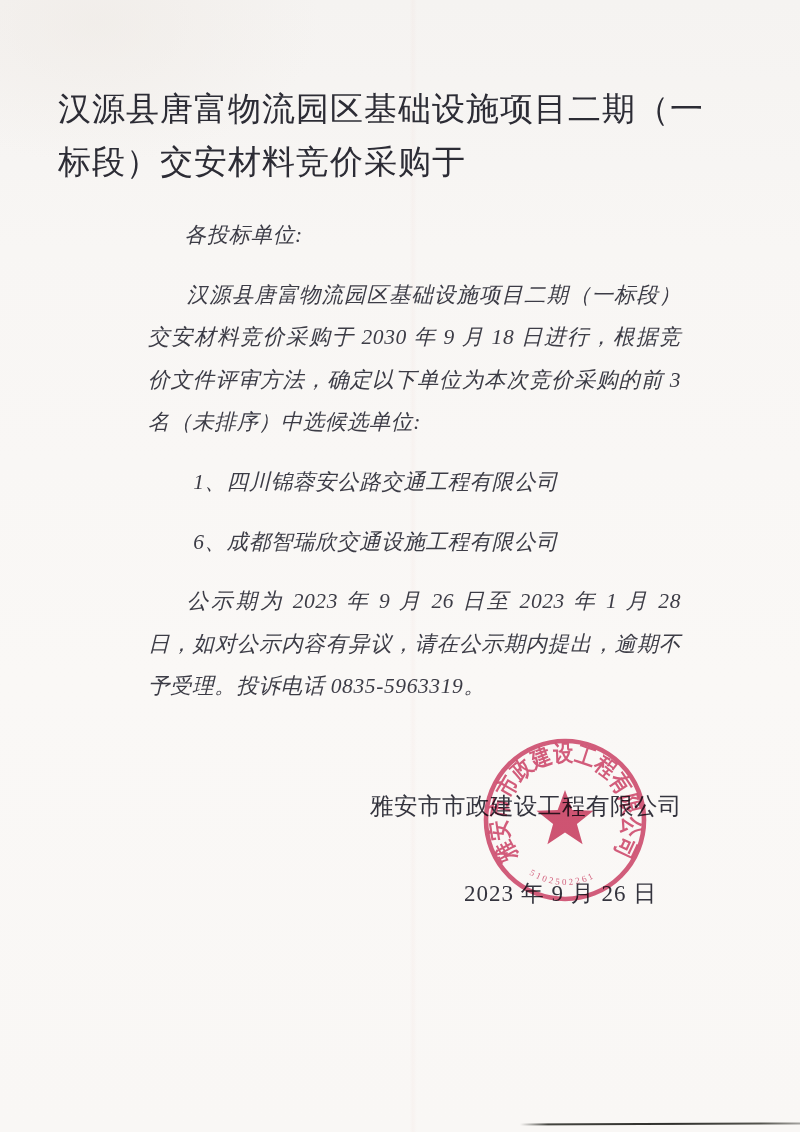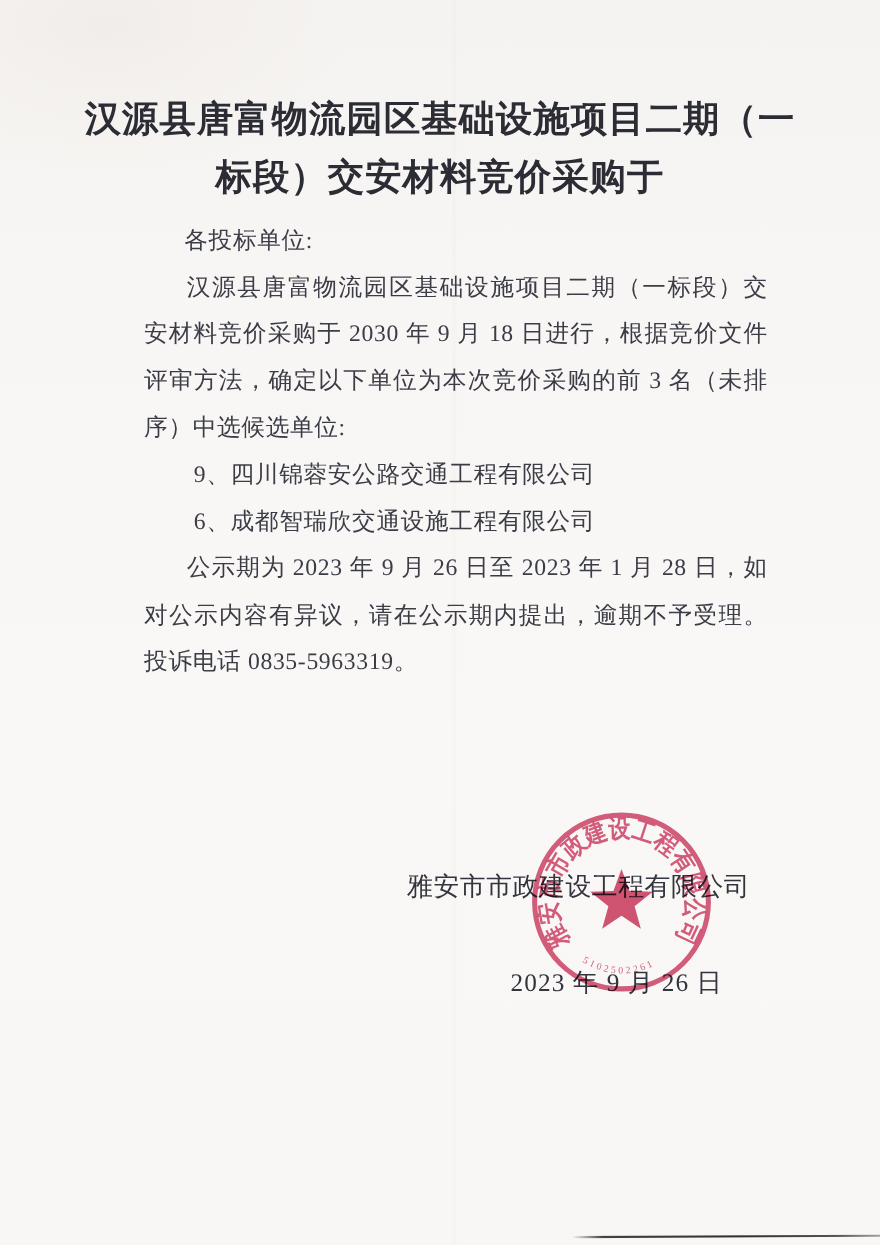--- a/index.html
+++ b/index.html
@@ -10,32 +10,32 @@
   }
   .paper{
     position:absolute;inset:0;
     background:
       radial-gradient(ellipse 320px 200px at 12% 2%, rgba(238,233,228,0.55), rgba(238,233,228,0) 70%),
       linear-gradient(90deg, rgba(226,178,170,0) 51.2%, rgba(226,178,170,0.07) 51.6%, rgba(226,178,170,0) 52.1%),
       linear-gradient(180deg,#f5f3f1 0%,#f8f6f4 22%,#faf8f6 60%,#f9f7f5 100%);
   }
   .title-block{
     position:absolute;top:83px;left:58px;right:58px;
-    text-align:center;color:#2c2c35;
-    font-size:33px;font-weight:700;line-height:53px;
+    text-align:left;color:#2c2c35;
+    font-size:33px;font-weight:400;line-height:53px;
     letter-spacing:1px;
   }
   .title-line{white-space:nowrap;}
   .content{
     position:absolute;left:131px;top:197px;width:567px;
     color:#3c3c46;font-size:21.5px;line-height:42.6px;
     text-align:justify;text-justify:inter-ideograph;
     letter-spacing:0.6px;
   }
-  .content p{margin:0;}
+  .content p{margin:17px;font-style:italic;}
   .salutation{text-indent:1.7em;}
   .para{text-indent:1.8em;}
   .candidate{text-indent:2.1em;text-align:left;}
   .sig-company{
     position:absolute;top:790px;right:118px;
     color:#34343e;font-size:23.5px;letter-spacing:0.5px;white-space:nowrap;
   }
   .sig-date{
     position:absolute;top:878px;left:464px;
     color:#34343e;font-size:23px;letter-spacing:1px;white-space:nowrap;text-align:right;
@@ -58,21 +58,21 @@
 
 <div class="title-block">
   <div class="title-line">汉源县唐富物流园区基础设施项目二期（一</div>
   <div class="title-line">标段）交安材料竞价采购于</div>
 </div>
 
 <div class="content">
   <p class="salutation">各投标单位:</p>
   <p class="para">汉源县唐富物流园区基础设施项目二期（一标段）交安材料竞价采购于 2030 年 9 月 18 日进行，根据竞价文件评审方法，确定以下单位为本次竞价采购的前 3 名（未排序）中选候选单位:</p>
   <div>
-    <p class="candidate">9、四川锦蓉安公路交通工程有限公司</p>
+    <p class="candidate">1、四川锦蓉安公路交通工程有限公司</p>
     <p class="candidate">6、成都智瑞欣交通设施工程有限公司</p>
   </div>
   <p class="para">公示期为 2023 年 9 月 26 日至 2023 年 1 月 28 日，如对公示内容有异议，请在公示期内提出，逾期不予受理。投诉电话 0835-5963319。</p>
 </div>
 
 <div class="sig-company">雅安市市政建设工程有限公司</div>
 <div class="sig-date">2023 年 9 月 26 日</div>
 
 <svg class="seal" viewBox="0 0 170 170" xmlns="http://www.w3.org/2000/svg">
   <circle cx="85" cy="85" r="79" fill="none" stroke="#d14a6e" stroke-width="4.6" stroke-opacity="0.95"></circle>

